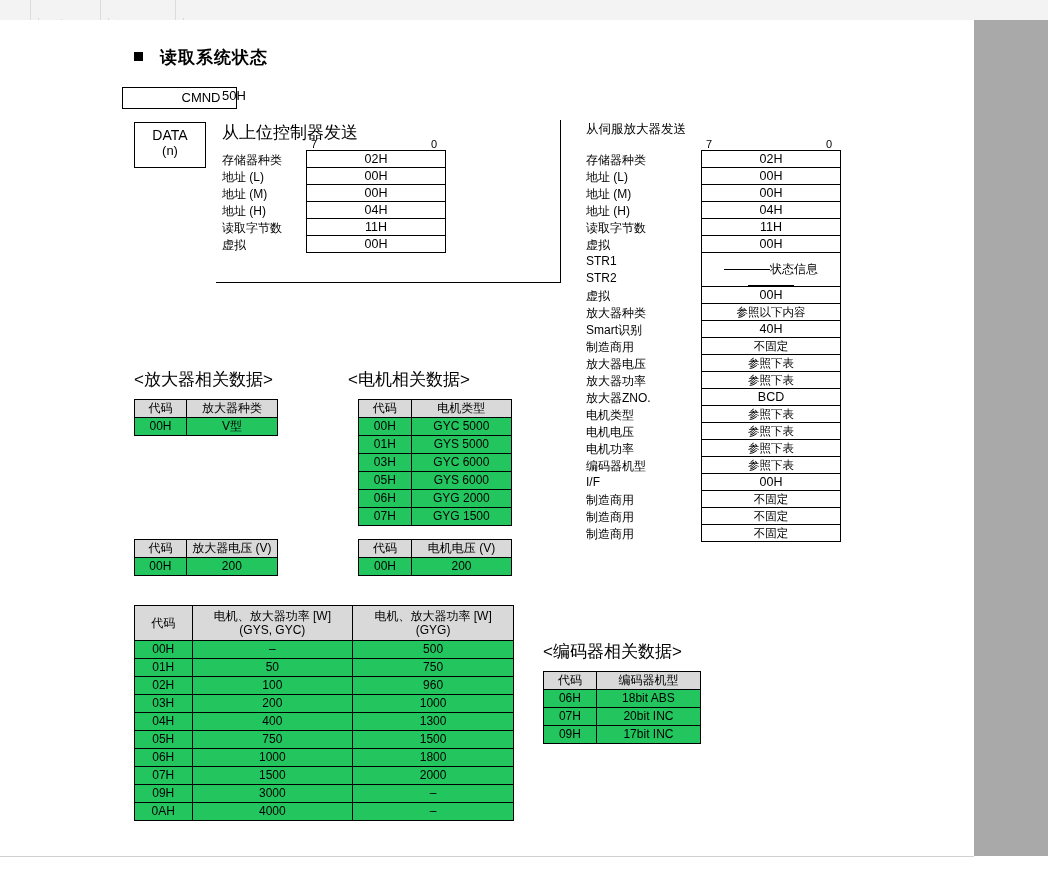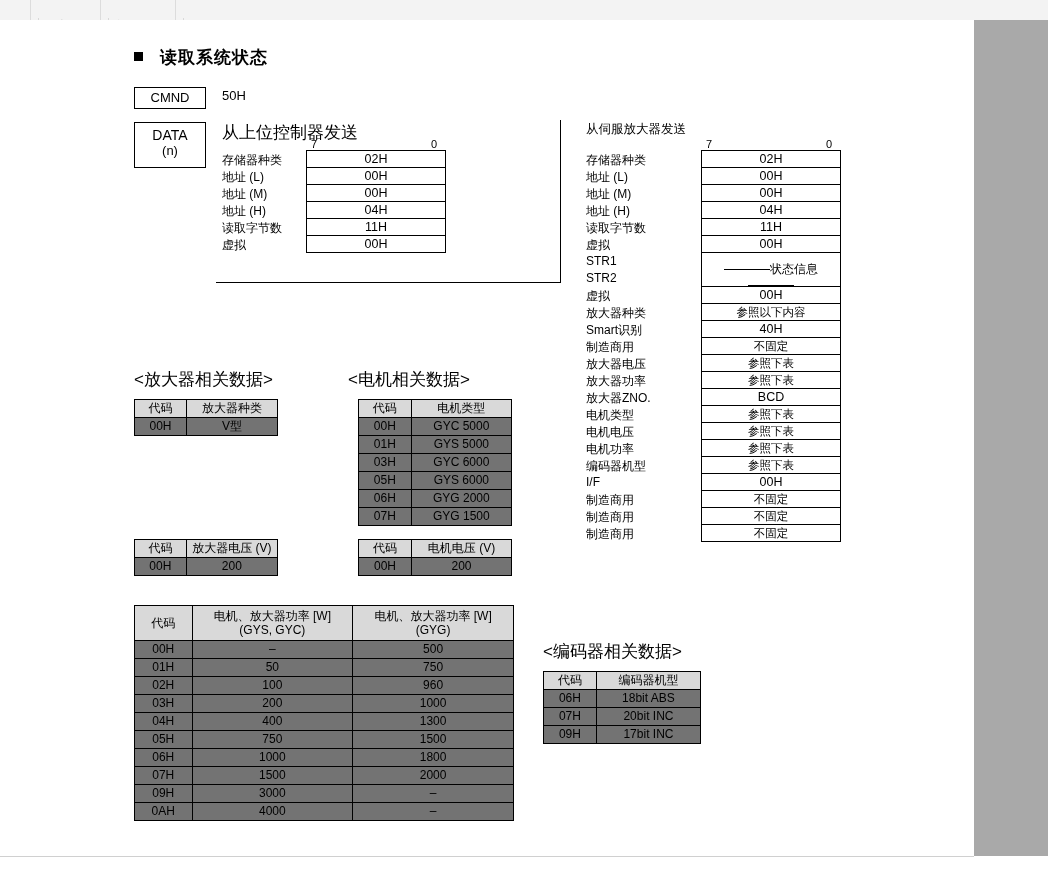--- a/index.html
+++ b/index.html
@@ -58,21 +58,21 @@
   .keybox{
     position:absolute;border:1px solid #000;background:#fff;
     text-align:center;font-size:13px;
   }
 
   
   .frame{position:absolute;border:1px solid #000;}
 
   
   table.t{
-    position:absolute;border-collapse:collapse;background:#737373;
+    position:absolute;border-collapse:collapse;background:#22c55e;
     font-size:12px;
   }
   table.t th, table.t td{
     border:1px solid #000;padding:1px 4px;text-align:center;
     font-weight:normal;height:15px;line-height:15px;
   }
   table.t th{background:#d9d9d9;font-weight:normal;}
   .ttl{position:absolute;font-size:17px;}
 
   .axis{position:absolute;font-size:11px;}
@@ -94,21 +94,21 @@
 </div>
 
 <div id="gutter"></div>
 <div id="bottomstrip"></div>
 
 <div id="page">
 
   <div class="bullet" style="left:134px;top:32px"></div>
   <div class="h1" style="left:160px;top:26px">读取系统状态</div>
 
-  <div class="keybox" style="left:134px;top:67px;width:70px;height:20px;line-height:20px;">CMND</div>
+  <div class="keybox" style="left:122px;top:67px;width:70px;height:20px;line-height:20px;padding-left:43px;">CMND</div>
   <div class="abs lbl" style="left:222px;top:68px;font-size:13px">50H</div>
 
   <div class="keybox" style="left:134px;top:102px;width:70px;height:44px;">
     <div style="margin-top:4px;font-size:14px">DATA</div>
     <div style="font-size:13px">(n)</div>
   </div>
 
   <div class="frame" style="left:216px;top:100px;width:344px;height:162px;border-left:none;border-top:none;border-right:1px solid #000;border-bottom:1px solid #000;background:transparent"></div>
 
   <div class="abs lbl" style="left:222px;top:101px;font-size:17px">从上位控制器发送</div>

